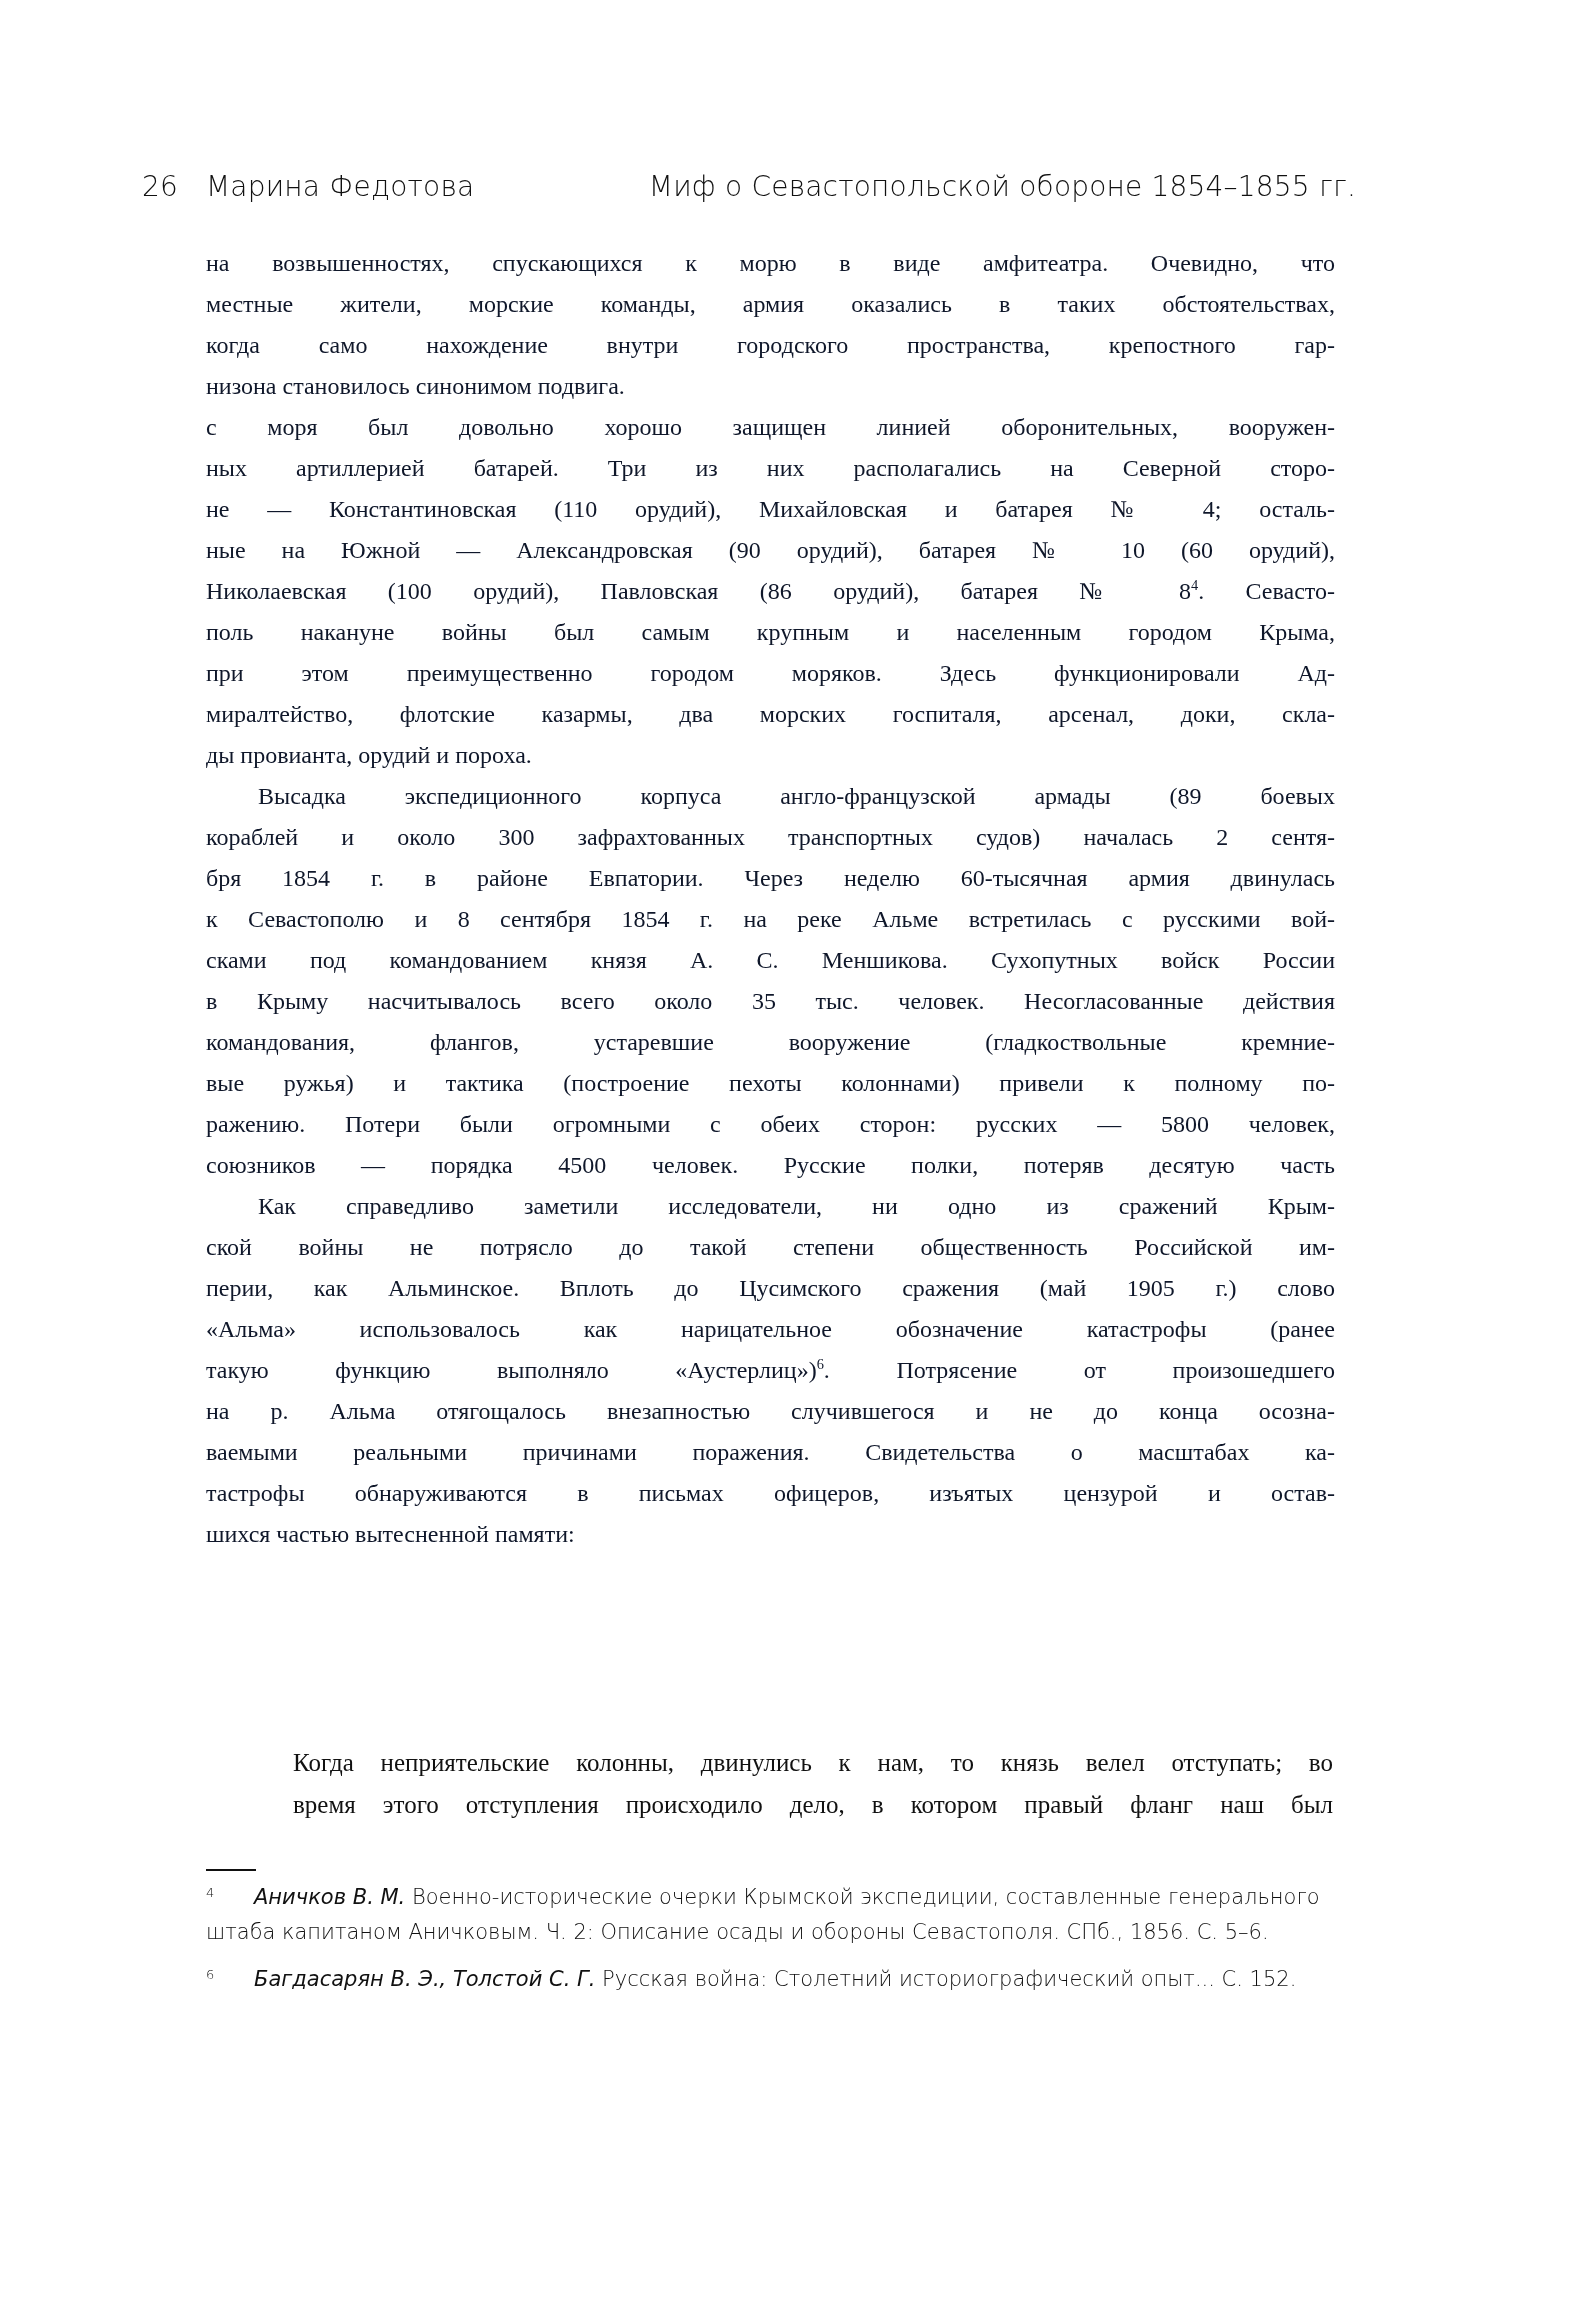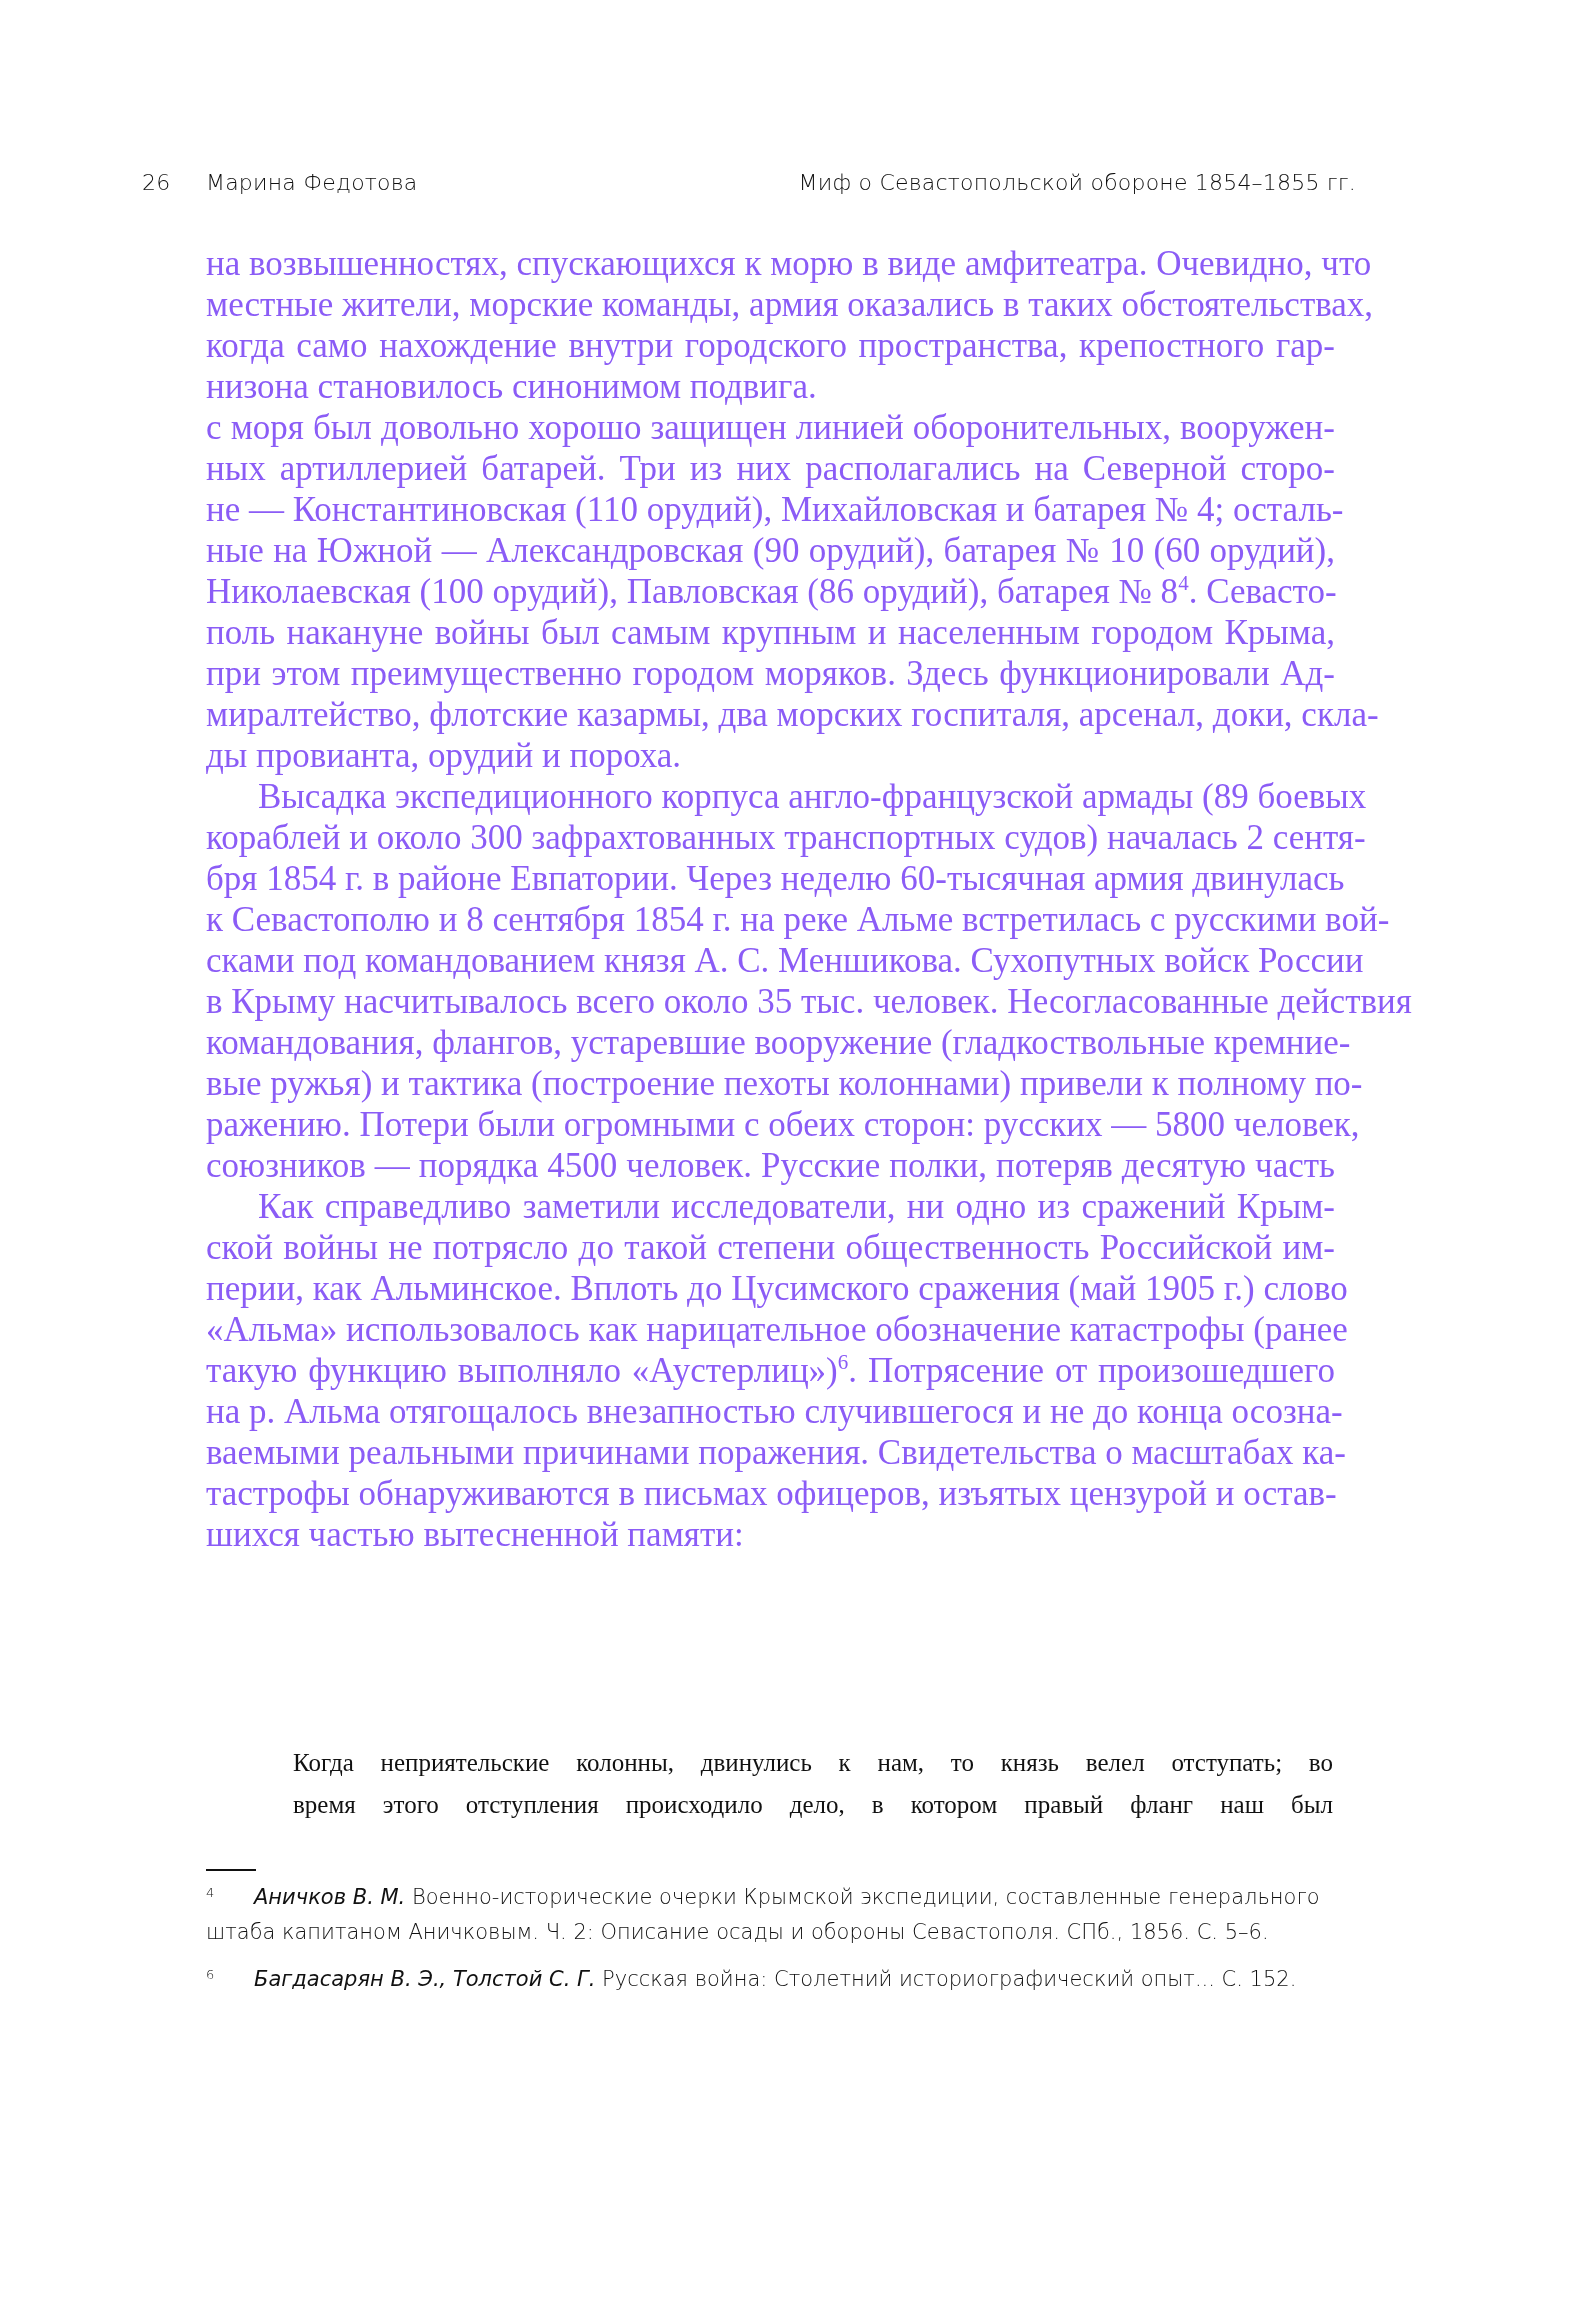--- a/index.html
+++ b/index.html
@@ -1,23 +1,23 @@
 <!DOCTYPE html>
 <html style="font-size:14px"><head>
 <meta charset="utf-8">
 <style>
   html, body { margin: 0; padding: 0; background: #ffffff; }
   body { width: 1590px; height: 2307px; position: relative; overflow: hidden; color: #111; }
   .header { position: absolute; top: 170px; left: 0; width: 1590px; height: 35px;
-    font-family: "DejaVu Sans", sans-serif; font-size: 22px; font-weight: 300; color: #111; letter-spacing: 0.2px; text-align: center; }
+    font-family: "DejaVu Sans", sans-serif; font-size: 28px; font-weight: 300; color: #111; letter-spacing: 0.2px; text-align: center; }
   .page-num { position: absolute; left: 142px; top: 0; }
   .author { position: absolute; left: 206px; top: 0; }
   .running-title { position: absolute; right: 234px; top: 0; }
   .body-text { position: absolute; left: 206px; top: 243px; width: 1129px;
-    font-family: "Liberation Serif", "DejaVu Serif", serif; font-size: 35px; line-height: 41px; color: #8b5cf6; }
+    font-family: "Liberation Serif", "DejaVu Serif", serif; font-size: 24px; line-height: 41px; color: #0f172a; }
   .line { white-space: nowrap; text-align: justify; text-align-last: justify; height: 41px; overflow: visible; }
   .line.last { text-align-last: left; }
   .line.indent { padding-left: 52px; }
   .sup { font-size: 0.6em; vertical-align: super; line-height: 0; }
   .quote { position: absolute; left: 293px; top: 1742px; width: 1040px;
     font-family: "Liberation Serif", "DejaVu Serif", serif; font-size: 25px; line-height: 42px; color: #111; }
   .quote .line { height: 42px; }
   .fn-rule { position: absolute; left: 206px; top: 1869px; width: 50px; height: 1.7px; background: #111; }
   .footnotes { position: absolute; left: 206px; top: 1880px; width: 1129px;
     font-family: "DejaVu Sans", sans-serif; font-size: 21px; font-weight: 300; line-height: 35px; color: #111; }

